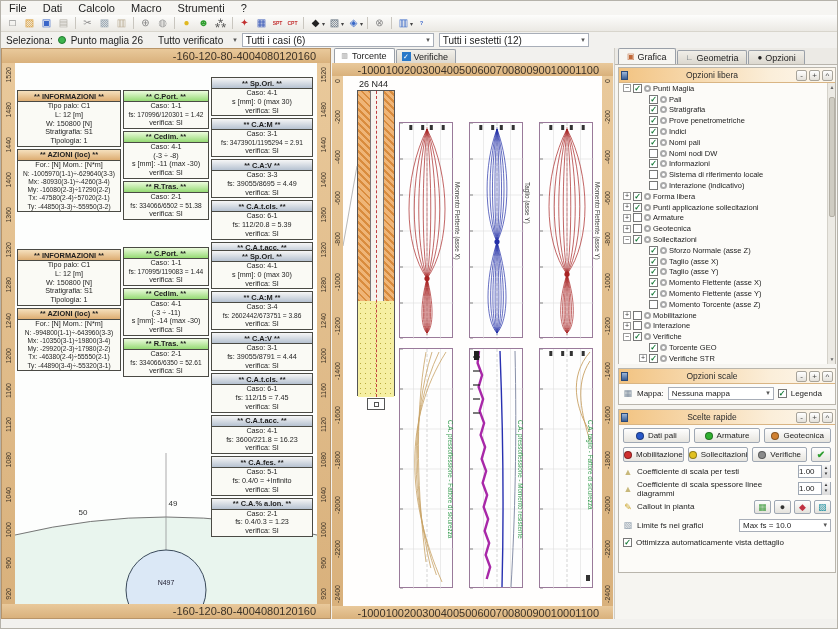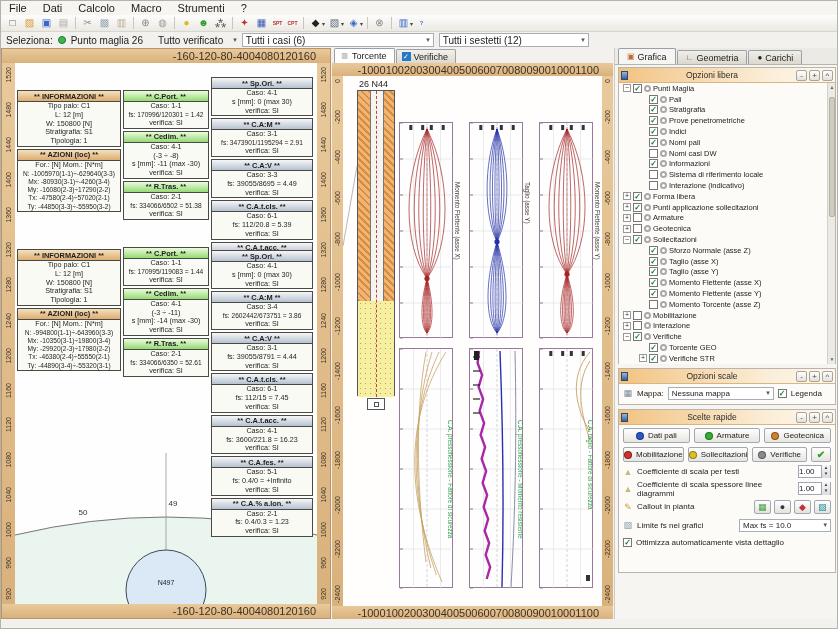--- a/index.html
+++ b/index.html
@@ -679,21 +679,21 @@
         <div class="otab active">
           <span class="mini" style="color: rgb(192, 104, 56); font-size: 8px;">▣</span>
           <span>Grafica</span>
         </div>
         <div class="otab">
           <span class="mini" style="color: rgb(85, 96, 106); font-size: 8px;">∟</span>
           <span>Geometria</span>
         </div>
         <div class="otab">
           <span class="mini" style="color: rgb(34, 34, 34); font-size: 8px;">●</span>
-          <span>Carichi</span>
+          <span>Opzioni</span>
         </div>
       </div>
     <div id="opt-body">
       <div class="group" id="g-disegno" style="top:2px;height:297px">
         <div class="ghdr">
           <span class="cube"></span>
           <span class="title">Opzioni libera</span>
         <span class="mbtn">-</span>
             <span class="mbtn">+</span>
             <span class="mbtn">^</span>
@@ -732,21 +732,21 @@
             <div class="trow" style="padding-left: 20px;">
               <span class="spacer"></span>
               <span class="cb">✓</span>
               <span class="donut"></span>
               <span>Nomi pali</span>
             </div>
             <div class="trow" style="padding-left: 20px;">
               <span class="spacer"></span>
               <span class="cb"></span>
               <span class="donut"></span>
-              <span>Nomi casi DW</span>
+              <span>Nomi nodi DW</span>
             </div>
             <div class="trow" style="padding-left: 20px;">
               <span class="spacer"></span>
               <span class="cb">✓</span>
               <span class="donut"></span>
               <span>Informazioni</span>
             </div>
             <div class="trow" style="padding-left: 20px;">
               <span class="spacer"></span>
               <span class="cb"></span>

